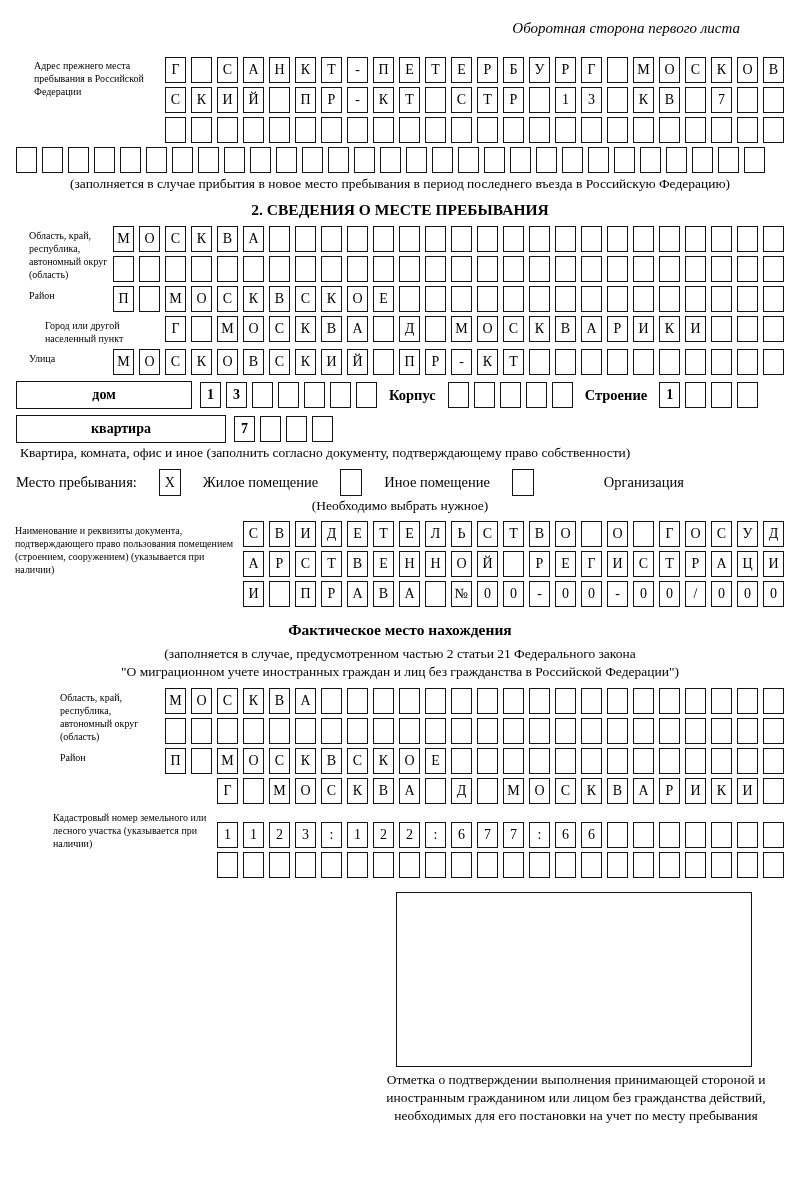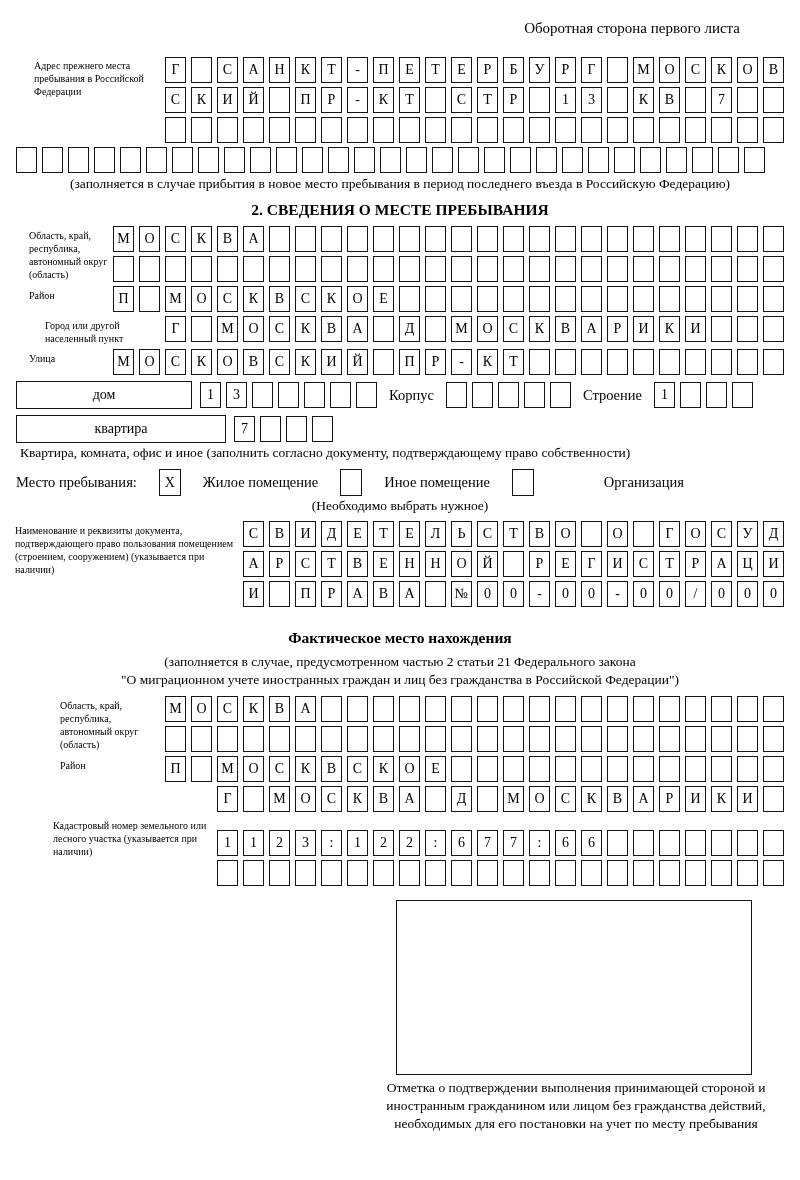--- a/index.html
+++ b/index.html
@@ -5,21 +5,21 @@
   * { margin:0; padding:0; box-sizing:border-box; }
   html,body { background:#ffffff; }
   body {
     width:800px; height:1180px; overflow:hidden;
     color:#000;
     font-family:"Liberation Serif","DejaVu Serif",serif;
     font-size:15px;
   }
   .page { padding:0 16px; }
 
-  .hdr { text-align:right; padding:20px 44px 0 0; font-size:15px; }
+  .hdr { text-align:right; padding:20px 44px 0 0; font-size:15px;font-style:italic; }
 
   .row { display:flex; align-items:flex-start; }
   .col { display:flex; flex-direction:column; gap:4px; }
 
   .lbl { font-size:10px; line-height:1.3; padding-top:3px; }
 
   .cells { display:flex; gap:5px; }
   .cell {
     width:21px; height:26px; flex:none;
     border:1.6px solid #141414;
@@ -42,21 +42,21 @@
   .w120 { width:120px; flex:none; }
   .w164 { width:164px; flex:none; }
   .w228 { width:228px; flex:none; padding-right:10px; }
 
   
   .inline-box {
     border:1.6px solid #141414; height:28px;
     display:flex; align-items:center; justify-content:center;
     font-size:14px; flex:none;
   }
-  .house-row, .apt-row { margin-top:6px; align-items:center; gap:8px; display:flex; }
+  .house-row, .apt-row { margin-top:6px; align-items:center; gap:8px; display:flex;font-weight:bold; }
   .dom-box { width:176px; }
   .kv-box { width:210px; }
   .mid-lbl { font-size:14.5px; margin:0 4px;text-align:right; }
 
   
   .stay-row { display:flex; align-items:center; gap:22px; margin-top:8px; }
   .stay-lbl { font-size:14.5px; }
   .opt-lbl { font-size:14.5px; }
   .cb { width:22px; height:27px; }
   .gap26 { width:26px; flex:none; }
@@ -467,21 +467,21 @@
           <span class="cell">0</span>
           <span class="cell">0</span>
           <span class="cell">/</span>
           <span class="cell">0</span>
           <span class="cell">0</span>
           <span class="cell">0</span>
         </div>
     </div>
   </div>
 
-  <div class="sec-title" style="margin-top:22px">Фактическое место нахождения</div>
+  <div class="sec-title" style="margin-top:14px">Фактическое место нахождения</div>
   <div class="center-note">(заполняется в случае, предусмотренном частью 2 статьи 21 Федерального закона</div>
   <div class="center-note">"О миграционном учете иностранных граждан и лиц без гражданства в Российской Федерации")</div>
 
   <div class="row fld-row" style="margin-top:8px">
     <div class="lbl w105">Область, край, республика, автономный округ (область)</div>
     <div class="col">
       <div class="cells">
           <span class="cell">М</span>
           <span class="cell">О</span>
           <span class="cell">С</span>

